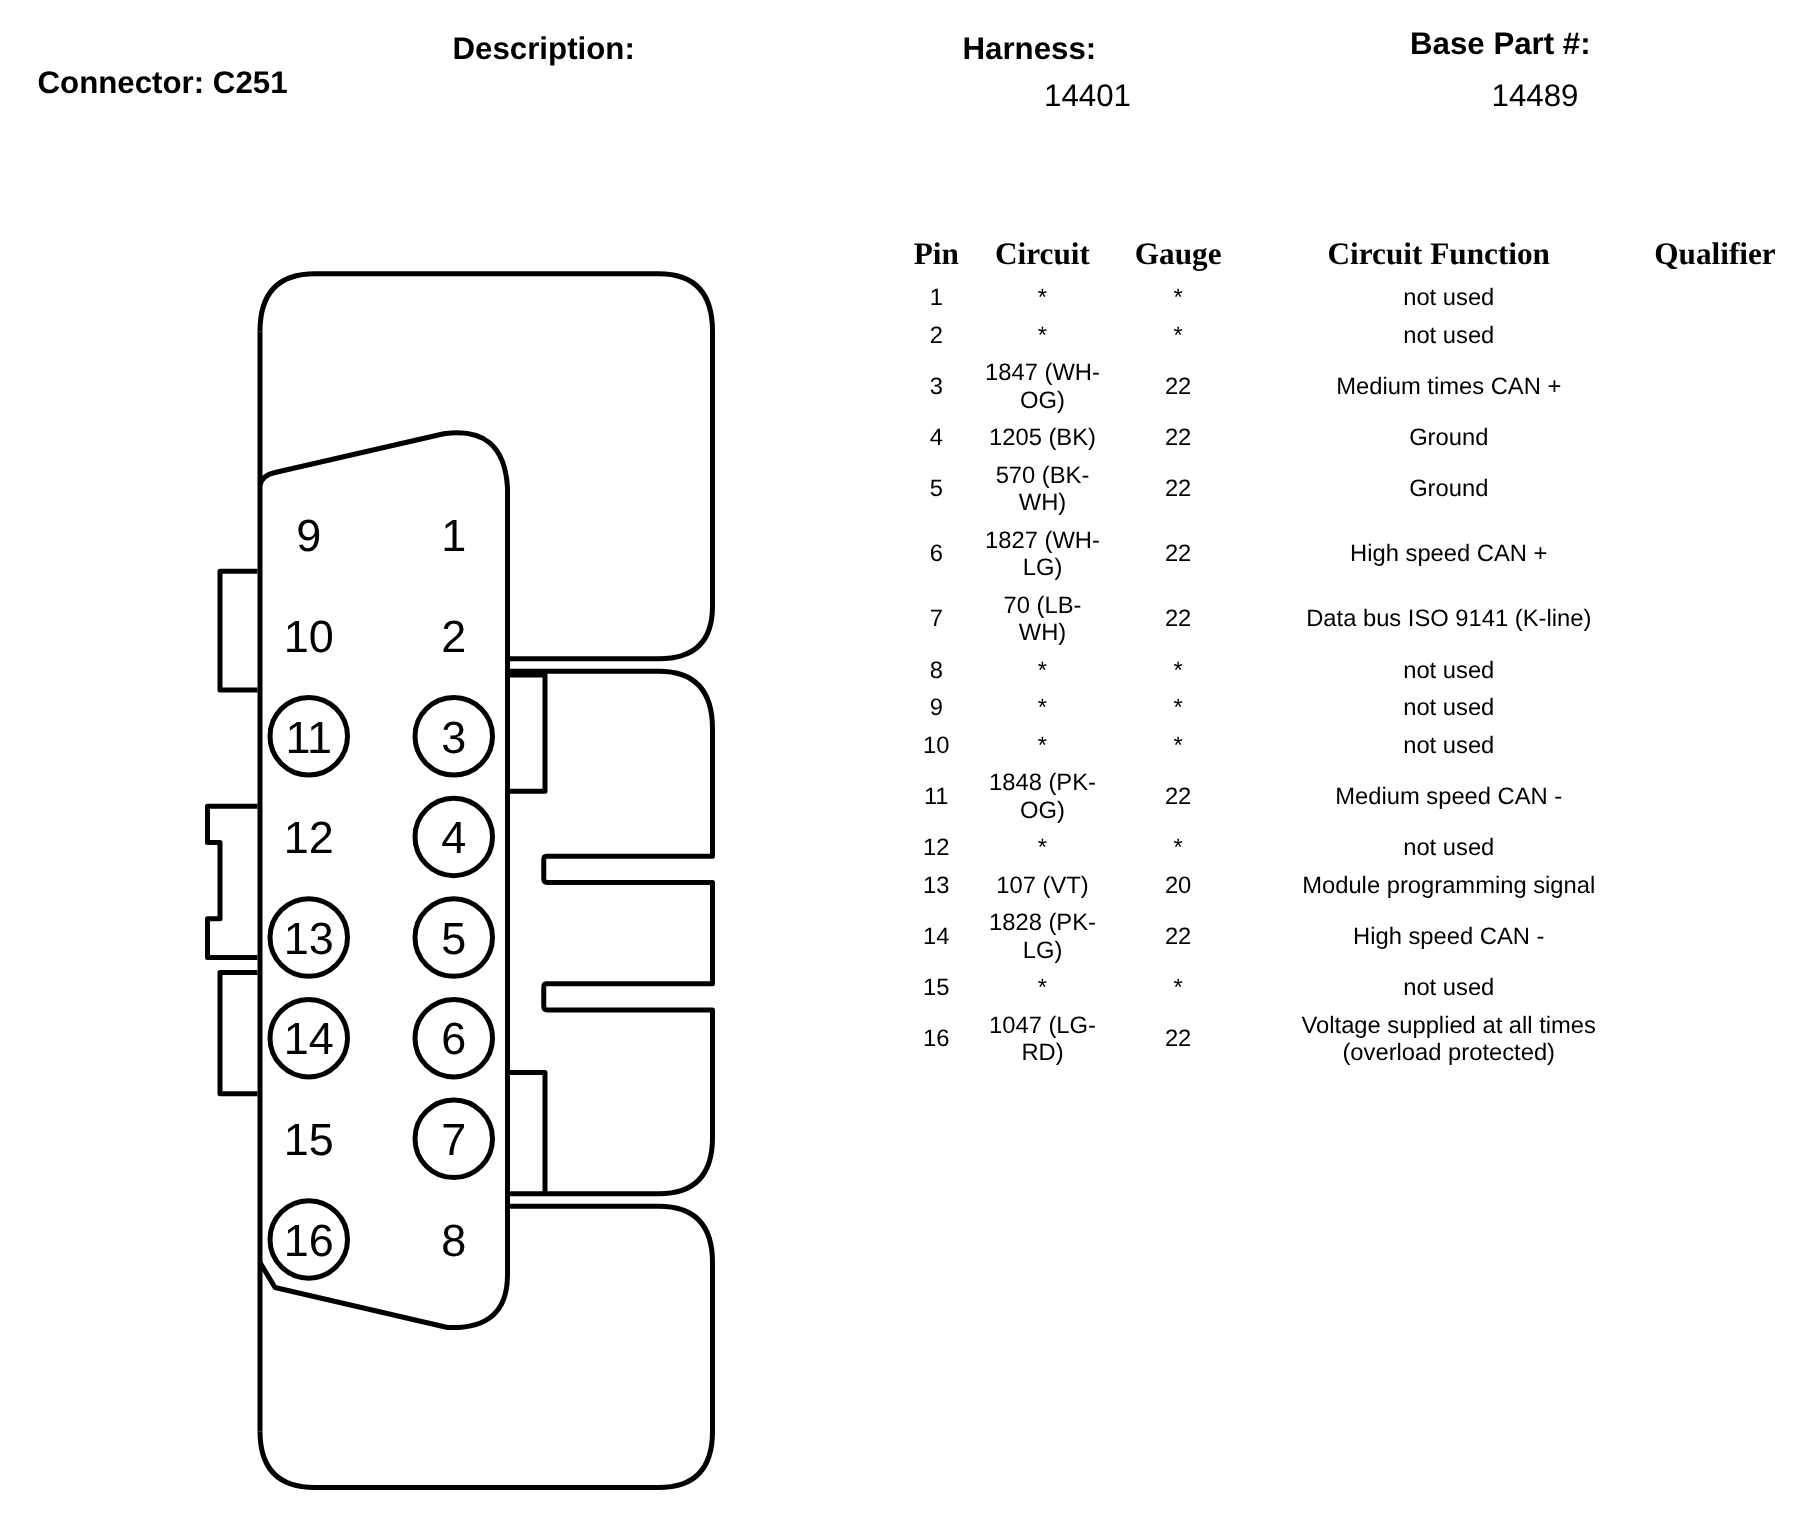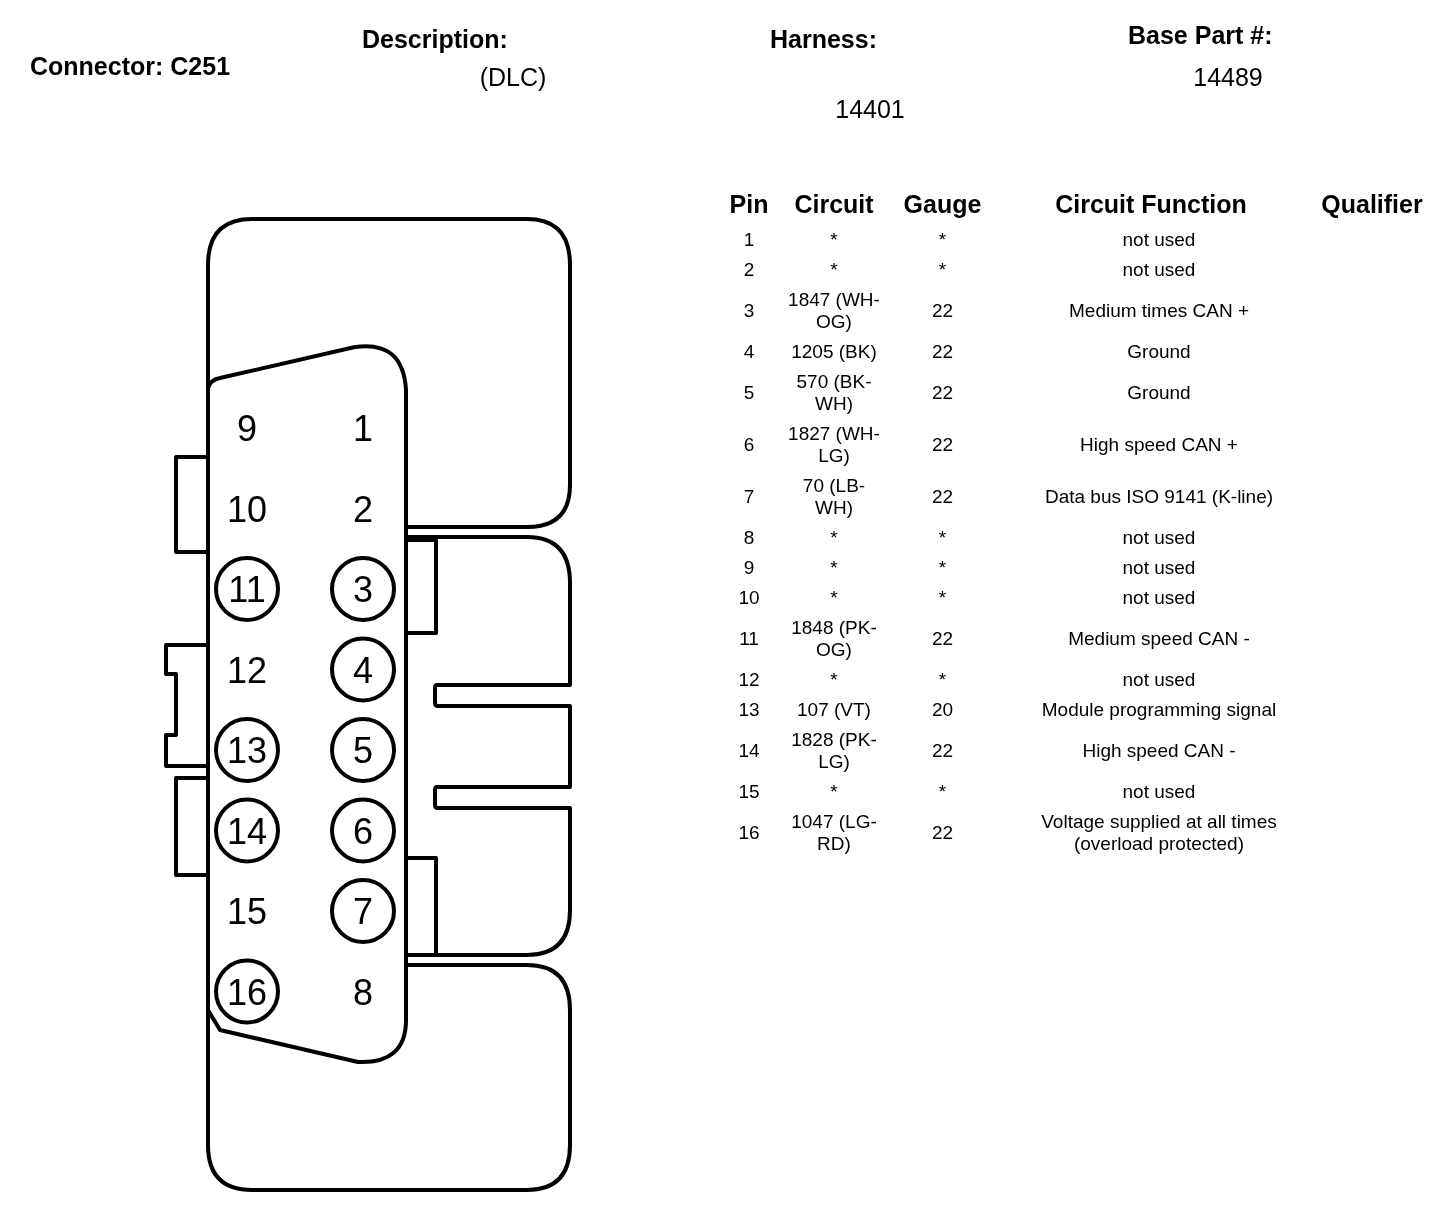--- a/index.html
+++ b/index.html
@@ -4,41 +4,40 @@
 <style>
   html, body { margin: 0; padding: 0; background: #ffffff; }
   body { width: 1440px; height: 1226px; position: relative; overflow: hidden;
          font-family: "Liberation Sans", sans-serif; color: #000; }
   .abs { position: absolute; }
   .conn-title { left: 30px; top: 52px; font-size: 25px; font-weight: bold; white-space: nowrap; }
   .hdr-label { font-size: 25px; font-weight: bold; text-align: left; white-space: nowrap; }
   .hdr-value { font-size: 25px; text-align: center; line-height: 30px; }
   #diagram { position: absolute; left: 0; top: 0; }
   table.pins { position: absolute; left: 720px; top: 188px; border-collapse: collapse; }
-  table.pins th { font-size: 25px; font-weight: bold; padding: 2px 0 6px 0; white-space: nowrap; text-align: center; }
+  table.pins th { font-size: 25px; font-weight: bold; padding: 2px 0 6px 0; white-space: nowrap; text-align: center; font-family: Liberation Serif, serif; }
   table.pins td { font-size: 19px; line-height: 22px; vertical-align: middle; padding: 4px 0; }
   .c-pin { width: 58px; text-align: center; }
   .c-circ { width: 112px; text-align: center; }
   .c-gauge { width: 105px; text-align: center; }
   .c-func { width: 296px; text-align: center; padding-left: 16px !important; }
   .c-qual { width: 130px; text-align: center; }
   .circ-inner { display: inline-block; width: 92px; }
 </style>
 </head>
 <body>
 
 <div class="abs conn-title">Connector: C251</div>
 
 <div class="abs hdr-label" style="left:362px; top:25px; width:300px;">Description:</div>
 <div class="abs hdr-value" style="left:340px; top:62px; width:346px;">
-  <div>(DLC)</div>
 </div>
 
 <div class="abs hdr-label" style="left:770px; top:25px; width:200px;">Harness:</div>
-<div class="abs hdr-value" style="left:770px; top:62px; width:200px;margin-top:32px;">14401</div>
+<div class="abs hdr-value" style="left:770px; top:62px; width:200px;">14401</div>
 
 <div class="abs hdr-label" style="left:1128px; top:21px; width:200px;">Base Part #:</div>
 <div class="abs hdr-value" style="left:1128px; top:62px; width:200px;">14489</div>
 
 <svg id="diagram" width="720" height="1226" fill="none" stroke="#000" stroke-width="4" stroke-linejoin="round">
 
   <path d="M208,265 Q208,219 252,219 L527,219 Q570,219 570,265 L570,485 Q570,527 527,527 L408,527"></path>
 
   <line x1="208" y1="265" x2="208" y2="1145"></line>
 

